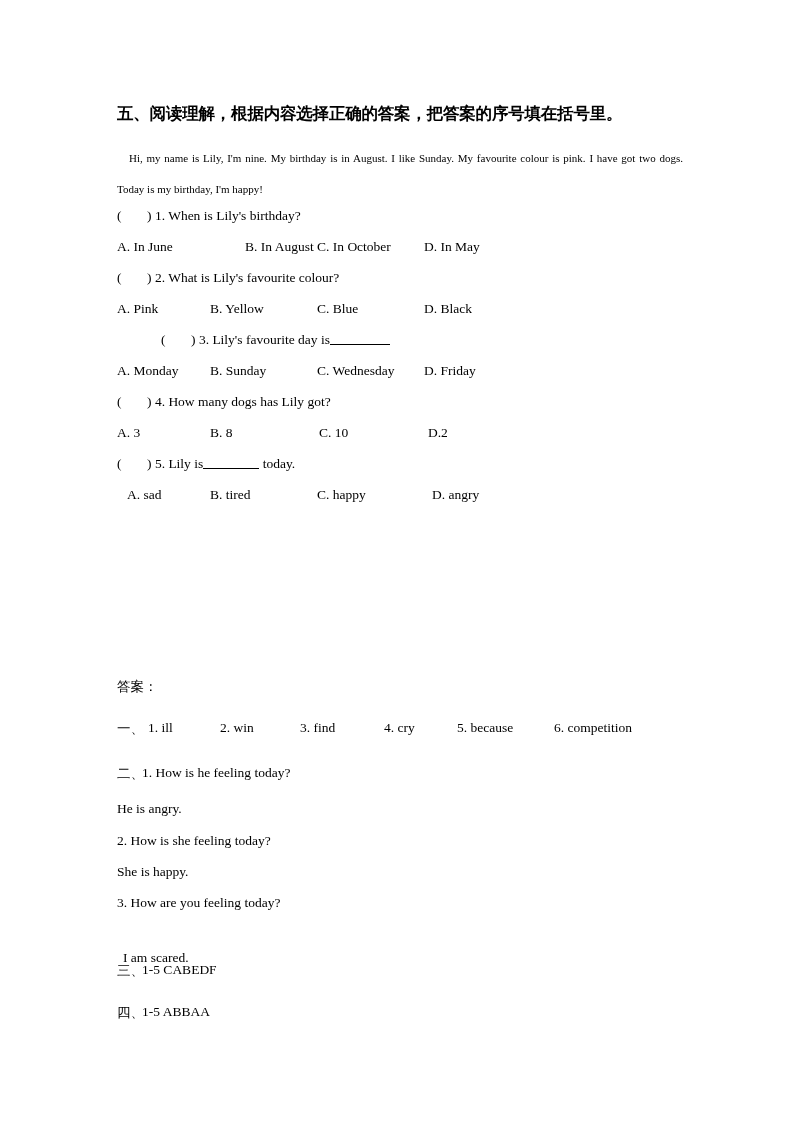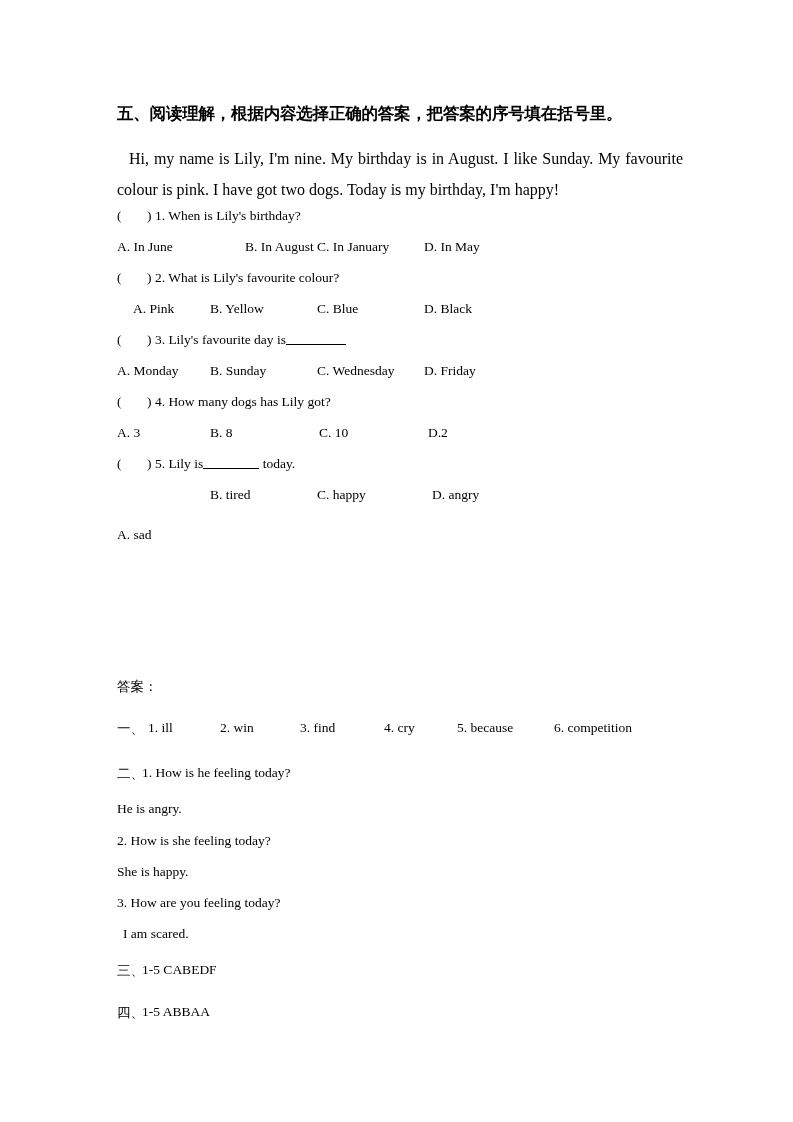--- a/index.html
+++ b/index.html
@@ -37,21 +37,21 @@
     white-space: nowrap;
     color: #000;
   }
 
   
   .passage {
     position: absolute;
     left: 117px;
     top: 143px;
     width: 566px;
-    font-size: 16px;
+    font-size: 11px;
     line-height: 31px;
     text-indent: 12px;
     text-align: justify;
     text-justify: inter-word;
   }
 
   
   .qline {
     position: absolute;
     left: 117px;
@@ -92,20 +92,21 @@
     white-space: nowrap;
   }
   .ans-line {
     position: absolute;
     left: 117px;
     font-size: 13.5px;
     white-space: nowrap;
   }
   .ans-line.indent {
     left: 123px;
+    margin-top: 24px;
   }
   .ans-cell {
     position: absolute;
     top: 0;
     white-space: nowrap;
   }
 </style>
 </head>
 <body>
 
@@ -116,37 +117,37 @@
   <div class="passage">Hi, my name is Lily, I'm nine. My birthday is in August. I like Sunday. My favourite colour is pink. I have got two dogs. Today is my birthday, I'm happy!</div>
 
   <div class="qline" style="top:208px;">
     <span class="paren"><span>(</span></span><span>)</span>
     <span>1.</span>
     <span>When is Lily's birthday?</span>
   </div>
   <div class="opts" style="top:239px; height:18px;">
     <span class="opt" style="left:0px;">A. In June</span>
     <span class="opt" style="left:93px;margin-left:35px;">B. In August</span>
-    <span class="opt" style="left:200px;">C. In January</span>
+    <span class="opt" style="left:200px;">C. In October</span>
     <span class="opt" style="left:307px;text-align:right;">D. In May</span>
   </div>
 
   <div class="qline" style="top:270px;">
     <span class="paren"><span>(</span></span><span>)</span>
     <span>2.</span>
     <span>What is Lily's favourite colour?</span>
   </div>
   <div class="opts" style="top:301px; height:18px;">
-    <span class="opt" style="left:0px;margin-left:16px;">A. Pink</span>
+    <span class="opt" style="left:0px;">A. Pink</span>
     <span class="opt" style="left:93px;">B. Yellow</span>
     <span class="opt" style="left:200px;">C. Blue</span>
     <span class="opt" style="left:307px;">D. Black</span>
   </div>
 
-  <div class="qline" style="top:332px;">
+  <div class="qline" style="top:332px;margin-left:44px;">
     <span class="paren"><span>(</span></span><span>)</span>
     <span>3.</span>
     <span>Lily's favourite day is</span><span class="blank w-long"></span>
   </div>
   <div class="opts" style="top:363px; height:18px;">
     <span class="opt" style="left:0px;">A. Monday</span>
     <span class="opt" style="left:93px;text-align:right;">B. Sunday</span>
     <span class="opt" style="left:200px;">C. Wednesday</span>
     <span class="opt" style="left:307px;">D. Friday</span>
   </div>
@@ -163,21 +164,21 @@
     <span class="opt" style="left:311px;">D.2</span>
   </div>
 
   <div class="qline" style="top:456px;">
     <span class="paren"><span>(</span></span><span>)</span>
     <span>5.</span>
     <span>Lily is</span><span class="blank w-short"></span>
     <span>today.</span>
   </div>
   <div class="opts" style="top:487px; height:18px;">
-    <span class="opt" style="left:0px;margin-top:40px;">A. sad</span>
+    <span class="opt" style="left:10px;">A. sad</span>
     <span class="opt" style="left:93px;">B. tired</span>
     <span class="opt" style="left:200px;">C. happy</span>
     <span class="opt" style="left:307px;margin-left:8px;">D. angry</span>
   </div>
 
   <div class="ans-label">答案：</div>
 
   <div class="ans-line" style="top:720px; height:18px;">
     <span class="ans-cell" style="left:0px;">一、</span>
     <span class="ans-cell" style="left:23px;margin-left:8px;">1. ill</span>

